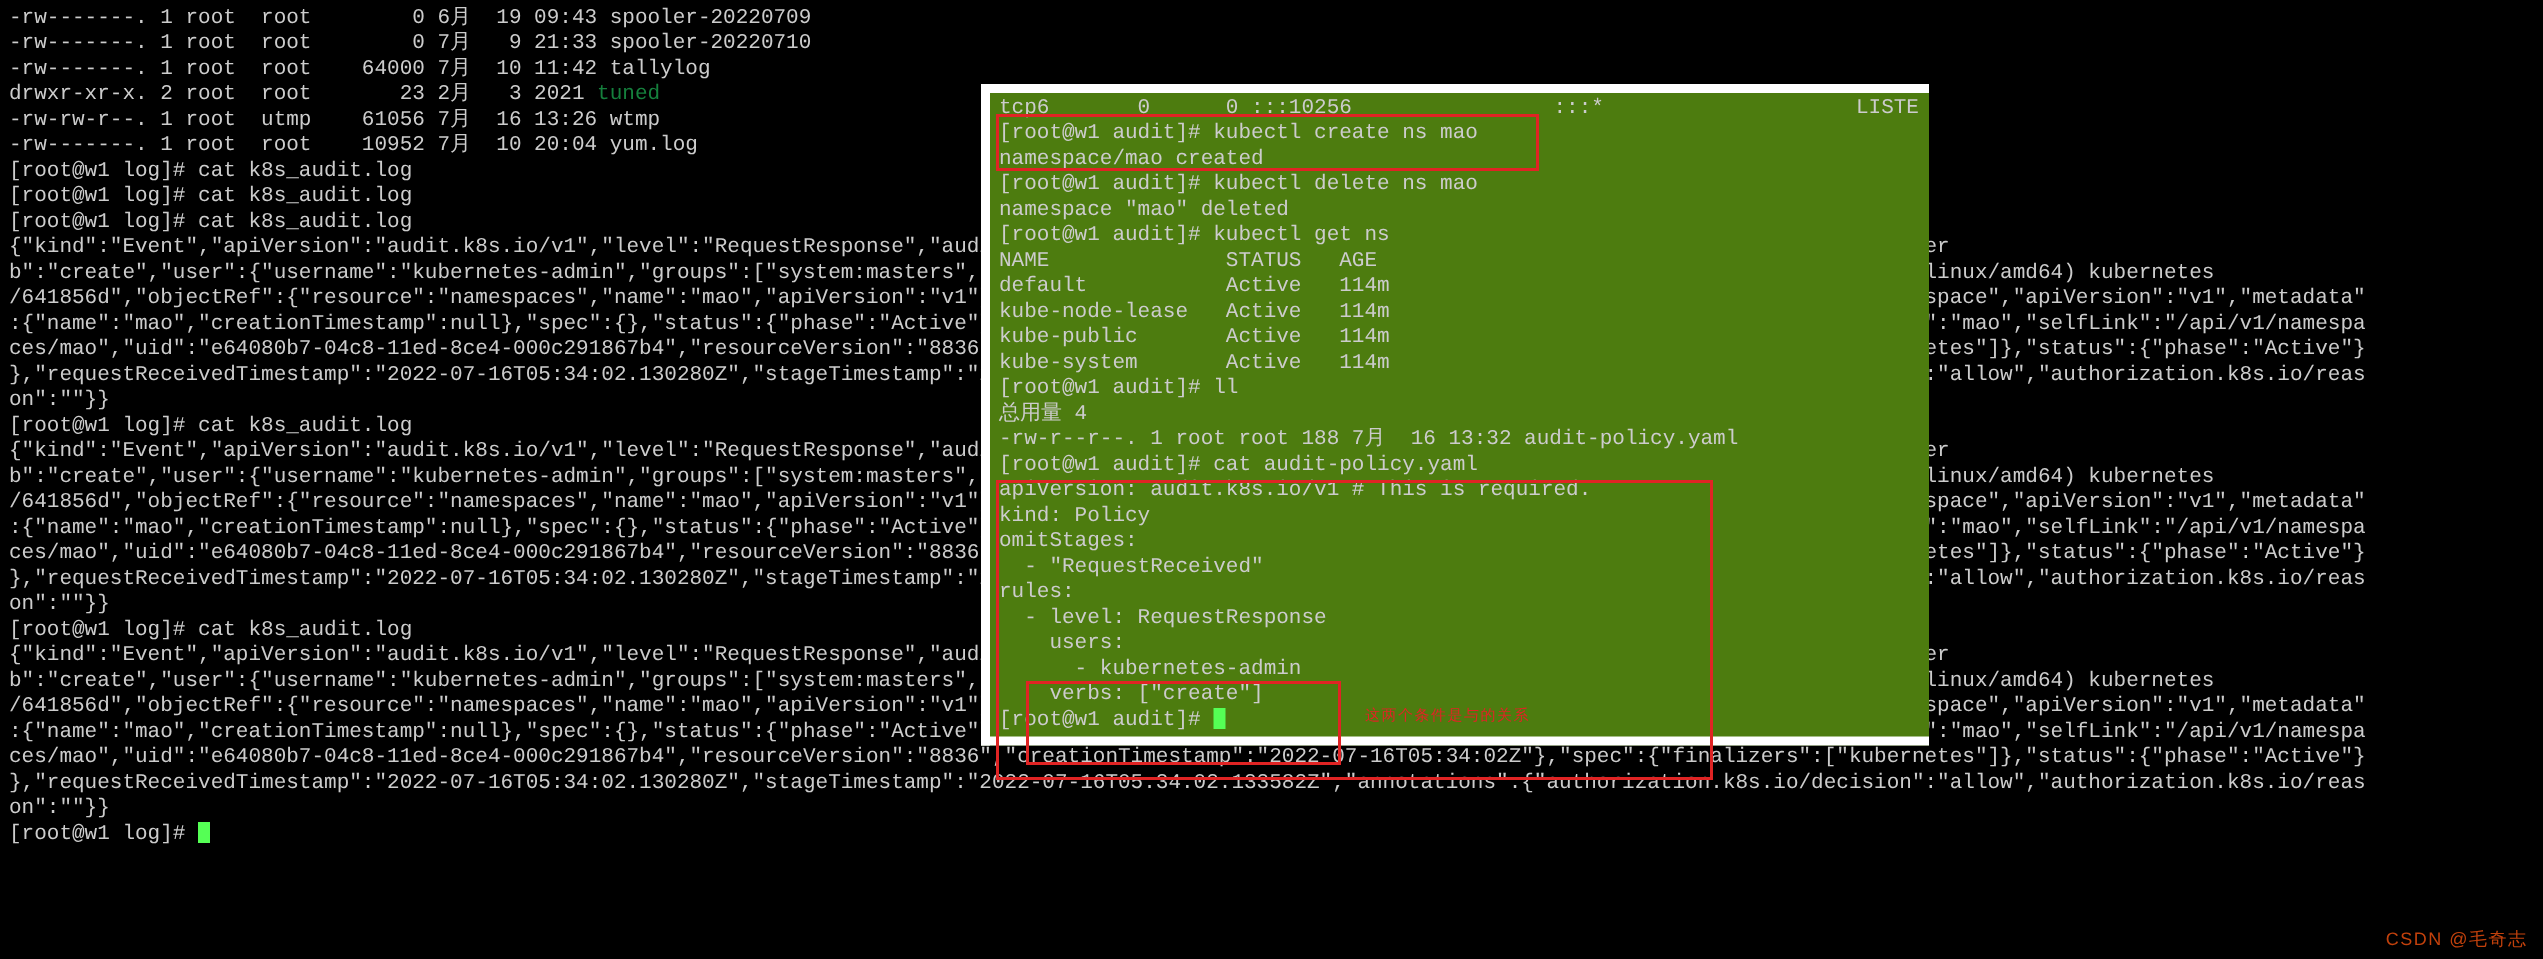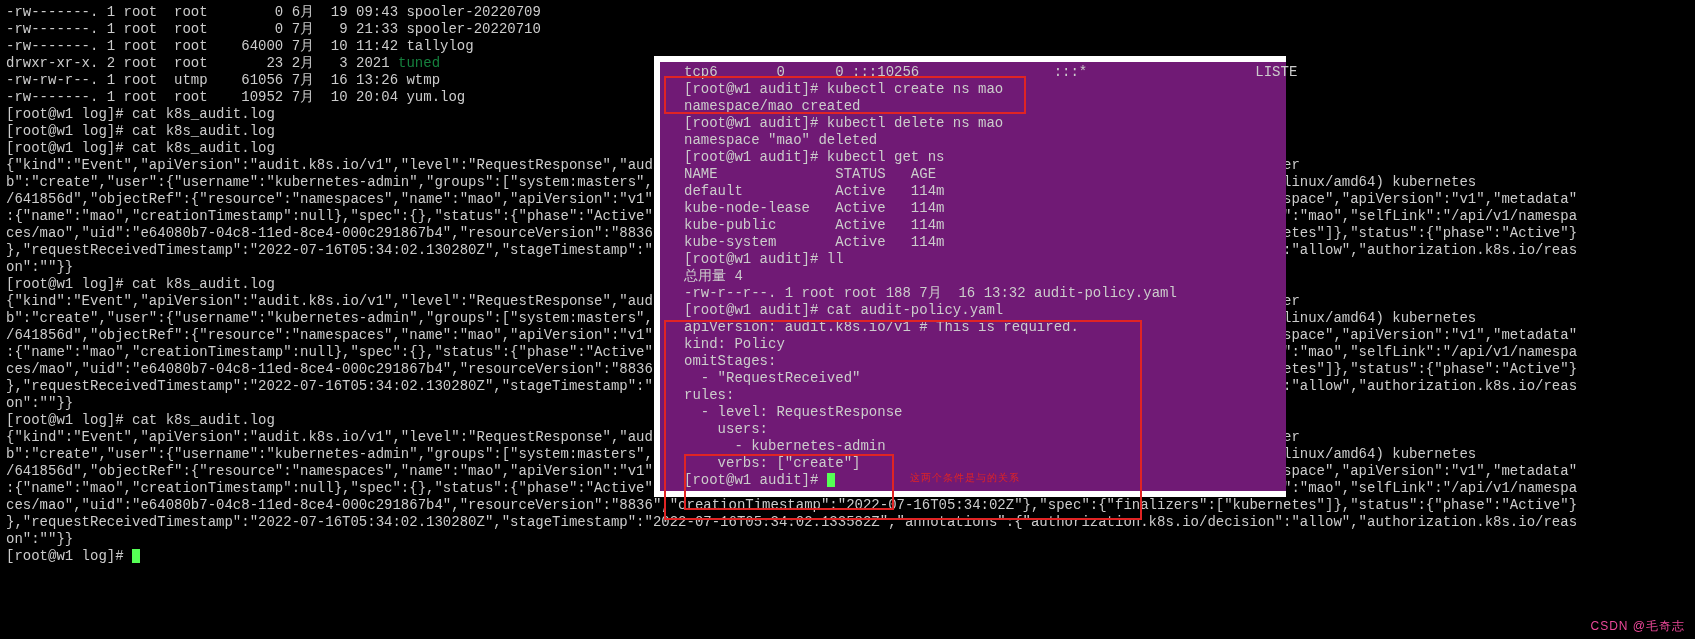--- a/index.html
+++ b/index.html
@@ -23,25 +23,25 @@
     padding: 4px 6px;
     white-space: pre;
   }
   .line { white-space: pre; letter-spacing: 0px; }
   .cyan { color: #15803d; }
   .overlay-window {
     position: absolute;
     top: 56px;
     left: 654px;
     width: 632px;
-    background: #701a75;
+    background: #4d7c0f;
     border-top: 6px solid #fff;
     border-left: 6px solid #fff;
     border-bottom: 6px solid #fff;
-    padding: 2px 6px 2px 24px;
+    padding: 2px 6px 2px 6px;
     box-sizing: border-box;
     white-space: pre;
   }
   .red-box1 {
     position: absolute;
     border: 2px solid #e02424;
     box-sizing: border-box;
   }
   .red-box-outer {
     position: absolute;
@@ -64,21 +64,21 @@
     display: inline-block;
     width: 8px;
     height: 14px;
     background: #55ff55;
     vertical-align: middle;
   }
   .watermark {
     position: absolute;
     right: 10px;
     bottom: 4px;
-    color: #ec4899;
+    color: #c2410c;
     font-family: sans-serif;
     font-size: 12px;
     letter-spacing: 1px;
     text-align: center;
   }
 </style>
 </head>
 <body>
 
 <div class="term" id="bg-term"><div class="line">-rw-------. 1 root  root        0 6月  19 09:43 spooler-20220709</div><div class="line">-rw-------. 1 root  root        0 7月   9 21:33 spooler-20220710</div><div class="line">-rw-------. 1 root  root    64000 7月  10 11:42 tallylog</div><div class="line"><span>drwxr-xr-x. 2 root  root       23 2月   3 2021 </span><span class="cyan">tuned</span></div><div class="line">-rw-rw-r--. 1 root  utmp    61056 7月  16 13:26 wtmp</div><div class="line">-rw-------. 1 root  root    10952 7月  10 20:04 yum.log</div><div class="line">[root@w1 log]# cat k8s_audit.log</div><div class="line">[root@w1 log]# cat k8s_audit.log</div><div class="line">[root@w1 log]# cat k8s_audit.log</div><div class="line">{"kind":"Event","apiVersion":"audit.k8s.io/v1","level":"RequestResponse","auditID":"...","stage":"ResponseComplete","requestURI":"/api/v1/namespaces","ver</div><div class="line">b":"create","user":{"username":"kubernetes-admin","groups":["system:masters","system:authenticated"]},"sourceIPs":["..."],"userAgent":"kubectl/v1.14.0 (linux/amd64) kubernetes</div><div class="line">/641856d","objectRef":{"resource":"namespaces","name":"mao","apiVersion":"v1"},"responseStatus":{"metadata":{},"code":201},"requestObject":{"kind":"Namespace","apiVersion":"v1","metadata"</div><div class="line">:{"name":"mao","creationTimestamp":null},"spec":{},"status":{"phase":"Active"}},"responseObject":{"kind":"Namespace","apiVersion":"v1","metadata":{"name":"mao","selfLink":"/api/v1/namespa</div><div class="line">ces/mao","uid":"e64080b7-04c8-11ed-8ce4-000c291867b4","resourceVersion":"8836","creationTimestamp":"2022-07-16T05:34:02Z"},"spec":{"finalizers":["kubernetes"]},"status":{"phase":"Active"}</div><div class="line">},"requestReceivedTimestamp":"2022-07-16T05:34:02.130280Z","stageTimestamp":"2022-07-16T05:34:02.133582Z","annotations":{"authorization.k8s.io/decision":"allow","authorization.k8s.io/reas</div><div class="line">on":""}}</div><div class="line">[root@w1 log]# cat k8s_audit.log</div><div class="line">{"kind":"Event","apiVersion":"audit.k8s.io/v1","level":"RequestResponse","auditID":"...","stage":"ResponseComplete","requestURI":"/api/v1/namespaces","ver</div><div class="line">b":"create","user":{"username":"kubernetes-admin","groups":["system:masters","system:authenticated"]},"sourceIPs":["..."],"userAgent":"kubectl/v1.14.0 (linux/amd64) kubernetes</div><div class="line">/641856d","objectRef":{"resource":"namespaces","name":"mao","apiVersion":"v1"},"responseStatus":{"metadata":{},"code":201},"requestObject":{"kind":"Namespace","apiVersion":"v1","metadata"</div><div class="line">:{"name":"mao","creationTimestamp":null},"spec":{},"status":{"phase":"Active"}},"responseObject":{"kind":"Namespace","apiVersion":"v1","metadata":{"name":"mao","selfLink":"/api/v1/namespa</div><div class="line">ces/mao","uid":"e64080b7-04c8-11ed-8ce4-000c291867b4","resourceVersion":"8836","creationTimestamp":"2022-07-16T05:34:02Z"},"spec":{"finalizers":["kubernetes"]},"status":{"phase":"Active"}</div><div class="line">},"requestReceivedTimestamp":"2022-07-16T05:34:02.130280Z","stageTimestamp":"2022-07-16T05:34:02.133582Z","annotations":{"authorization.k8s.io/decision":"allow","authorization.k8s.io/reas</div><div class="line">on":""}}</div><div class="line">[root@w1 log]# cat k8s_audit.log</div><div class="line">{"kind":"Event","apiVersion":"audit.k8s.io/v1","level":"RequestResponse","auditID":"...","stage":"ResponseComplete","requestURI":"/api/v1/namespaces","ver</div><div class="line">b":"create","user":{"username":"kubernetes-admin","groups":["system:masters","system:authenticated"]},"sourceIPs":["..."],"userAgent":"kubectl/v1.14.0 (linux/amd64) kubernetes</div><div class="line">/641856d","objectRef":{"resource":"namespaces","name":"mao","apiVersion":"v1"},"responseStatus":{"metadata":{},"code":201},"requestObject":{"kind":"Namespace","apiVersion":"v1","metadata"</div><div class="line">:{"name":"mao","creationTimestamp":null},"spec":{},"status":{"phase":"Active"}},"responseObject":{"kind":"Namespace","apiVersion":"v1","metadata":{"name":"mao","selfLink":"/api/v1/namespa</div><div class="line">ces/mao","uid":"e64080b7-04c8-11ed-8ce4-000c291867b4","resourceVersion":"8836","creationTimestamp":"2022-07-16T05:34:02Z"},"spec":{"finalizers":["kubernetes"]},"status":{"phase":"Active"}</div><div class="line">},"requestReceivedTimestamp":"2022-07-16T05:34:02.130280Z","stageTimestamp":"2022-07-16T05:34:02.133582Z","annotations":{"authorization.k8s.io/decision":"allow","authorization.k8s.io/reas</div><div class="line">on":""}}</div><div class="line"><span>[root@w1 log]# </span><span class="cursor"></span></div></div>

